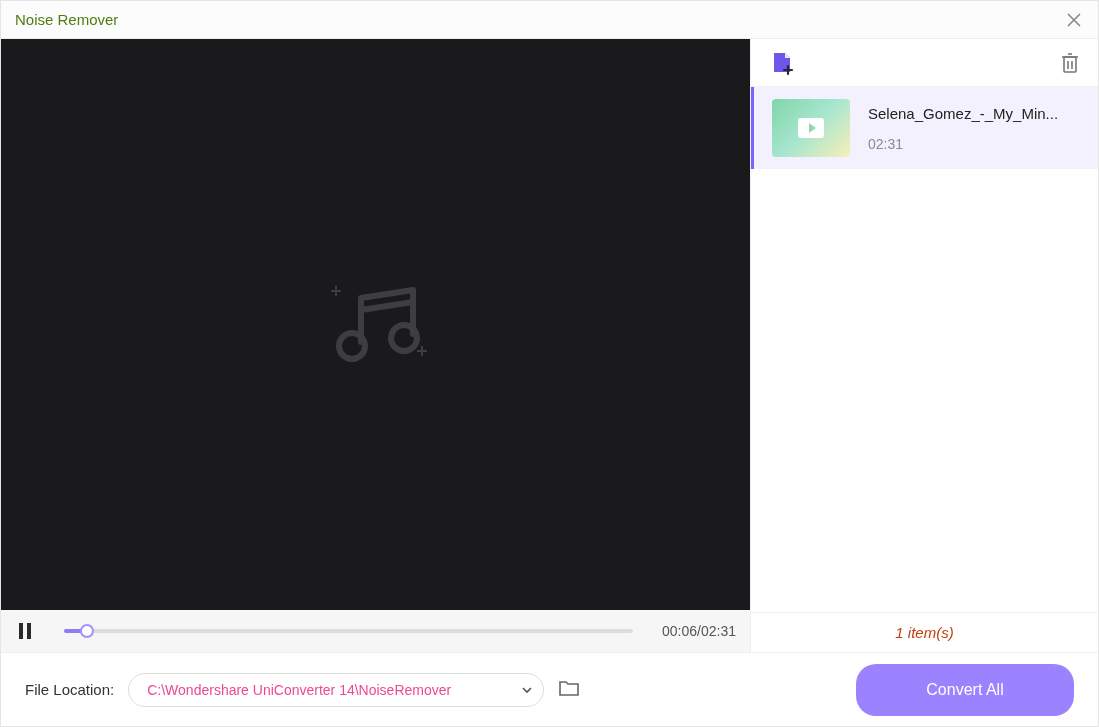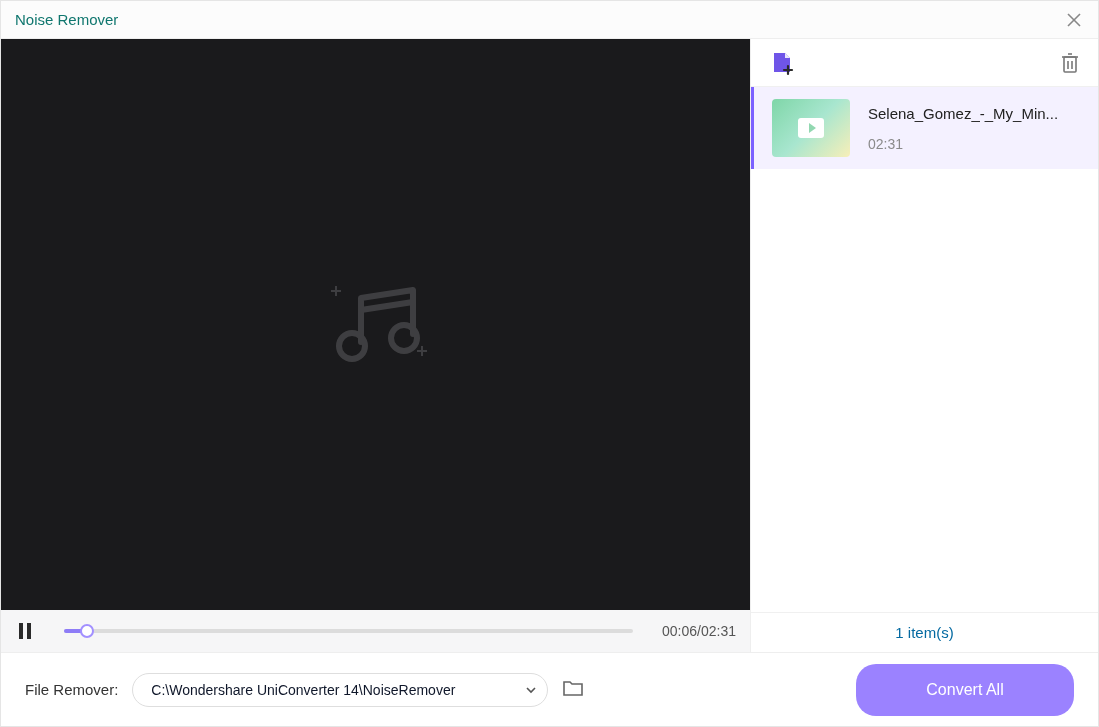--- a/index.html
+++ b/index.html
@@ -15,21 +15,21 @@
   .window { width: 1099px; height: 727px; display: flex; flex-direction: column; border: 1px solid #e5e5e5; }
   .titlebar {
     height: 38px;
     display: flex;
     align-items: center;
     justify-content: space-between;
     padding: 0 14px;
     border-bottom: 1px solid #eee;
     background: #fcfcfc;
   }
-  .titlebar .title { font-size: 15px; color: #0f766e; }
+  .titlebar .title { font-size: 15px; color: #4d7c0f; }
   .titlebar .close { width: 20px; height: 20px; cursor: pointer; display: flex; align-items: center; justify-content: center; }
   .titlebar .close svg { stroke: #888; }
 
   .mainrow { flex: 1; display: flex; min-height: 0; }
 
   .left { width: 749px; display: flex; flex-direction: column; background: #fff; }
   .preview {
     flex: 1;
     background: #1a1a1c;
     display: flex;
@@ -87,39 +87,39 @@
     width: 78px; height: 58px; border-radius: 4px;
     background: linear-gradient(135deg, #7fd6a8 0%, #a8e6cf 50%, #f7efb8 100%);
     display:flex; align-items:center; justify-content:center;
   }
   .thumbv .playbox { width:26px; height:20px; background:#fff; border-radius:3px; display:flex; align-items:center; justify-content:center; }
   .thumbv .tri { width:0; height:0; border-left:7px solid #92d8b1; border-top:5px solid transparent; border-bottom:5px solid transparent; margin-left:2px; }
   .filemeta { min-width:0; }
   .filename { font-size:15px; color:#222; white-space:nowrap; overflow:hidden; text-overflow:ellipsis; max-width: 200px; display: block; }
   .filedur { font-size:14px; color:#8a8a8a; margin-top:14px; }
 
-  .itemcount { height:40px; display:flex; align-items:center; justify-content:center; color:#0369a1; font-size:15px; border-top:1px solid #f0f0f0; }
+  .itemcount { height:40px; display:flex; align-items:center; justify-content:center; color:#c2410c; font-size:15px; border-top:1px solid #f0f0f0;font-style:italic; }
 
   .bottombar {
     height: 74px;
     border-top: 1px solid #eee;
     display:flex;
     align-items:center;
     padding: 0 24px;
     gap: 14px;
   }
   .filloc-label { color:#333; font-size:15px; }
   .pathbox {
     display:flex; align-items:center; justify-content:space-between;
     width: 416px; height:34px;
     border:1px solid #dedede; border-radius:17px;
     padding: 0 10px 0 18px;
     background:#fff;
   }
-  .pathtext { font-size:14px; color:#0f172a; }
+  .pathtext { font-size:14px; color:#ec4899; }
   .chev { width:12px; height:12px; }
   .folderbtn { width:24px; height:24px; cursor:pointer; }
   .spacer { flex:1; }
   .convertbtn {
     width: 218px; height:52px;
     background:#9b82ff;
     border-radius:20px;
     display:flex; align-items:center; justify-content:center;
     color:#fff; font-size:16px; cursor:pointer;
   }
@@ -212,21 +212,21 @@
           </div>
         </div>
       </div>
 
       <div class="itemcount">1 item(s)</div>
     </div>
 
   </div>
 
   <div class="bottombar">
-    <span class="filloc-label">File Remover:</span>
+    <span class="filloc-label">File Location:</span>
     <div class="pathbox">
       <span class="pathtext">C:\Wondershare UniConverter 14\NoiseRemover</span>
       <svg class="chev" viewBox="0 0 12 12" fill="none" stroke="#555" stroke-width="1.6">
           <polyline points="2,4 6,8 10,4"></polyline>
         </svg>
     </div>
     <div class="folderbtn">
       <svg width="22" height="20" viewBox="0 0 22 20" fill="none" stroke="#666" stroke-width="1.6">
         <path d="M2 4 H8 L10 6 H20 V17 H2 Z"></path>
       </svg>

